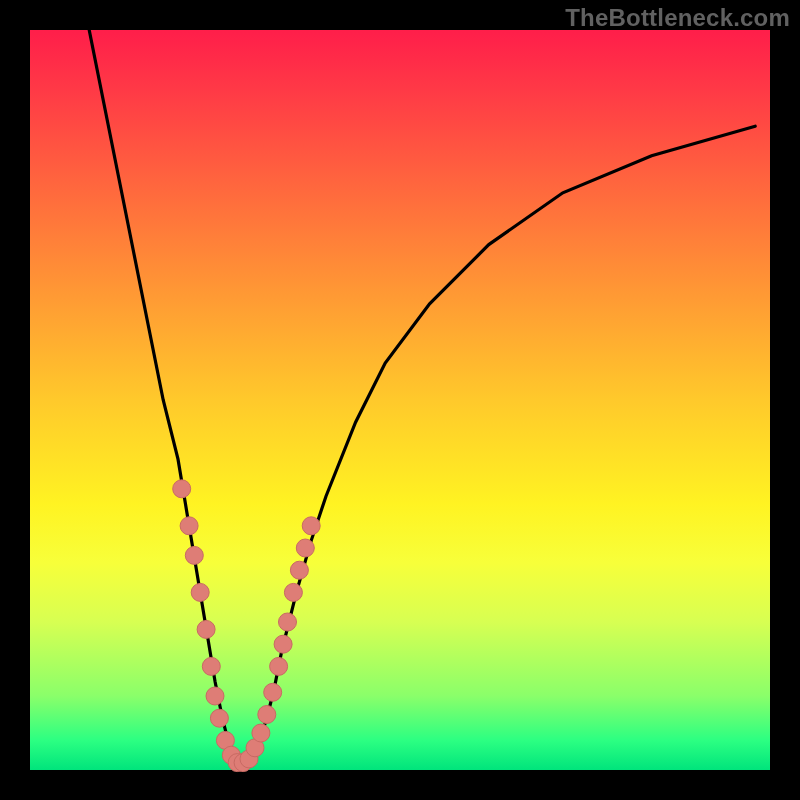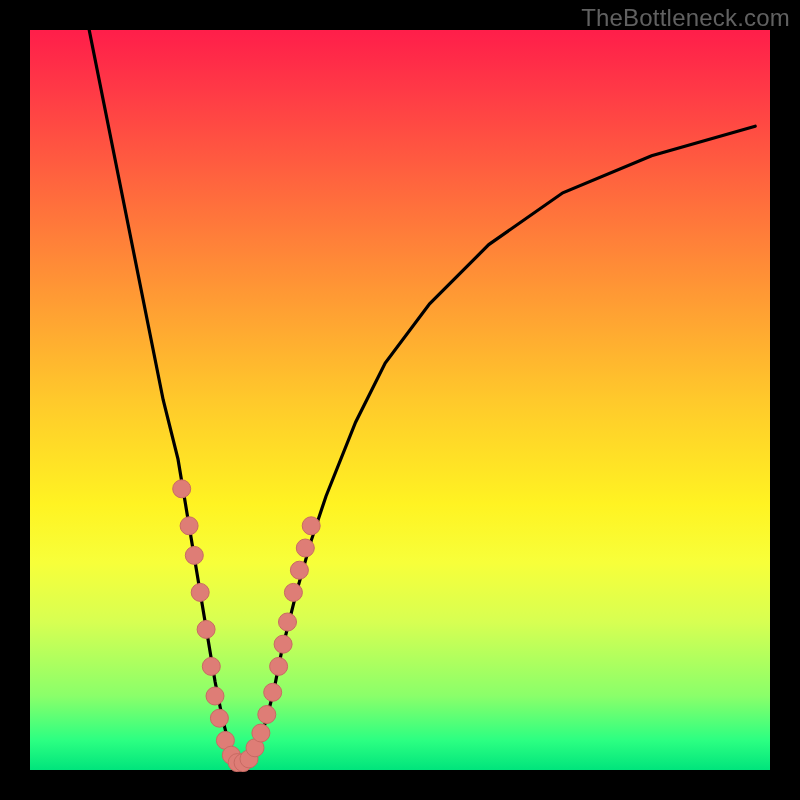--- a/index.html
+++ b/index.html
@@ -36,21 +36,21 @@
       #2cff82 96%,
       #00e47c 100%
     );
   }
   .watermark {
     position: absolute;
     top: 4px;
     right: 10px;
     color: #616161;
     font-size: 24px;
-    font-weight: 400;
+    font-weight: 700;
     letter-spacing: 0.2px;
     user-select: none;
   }
   svg.curve {
     position: absolute;
     left: 0;
     top: 0;
     width: 740px;
     height: 740px;
     overflow: visible;

